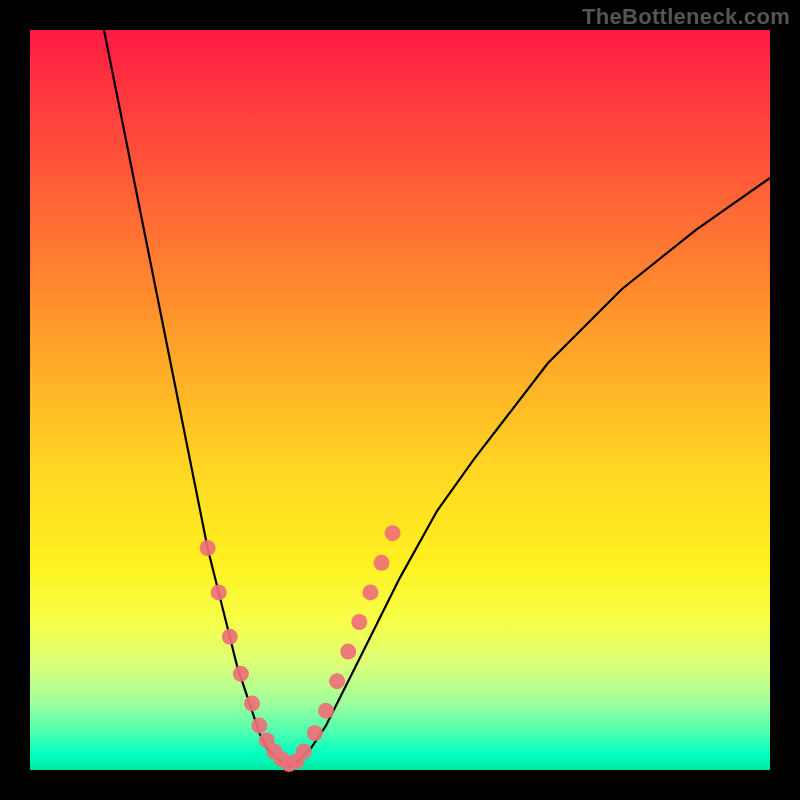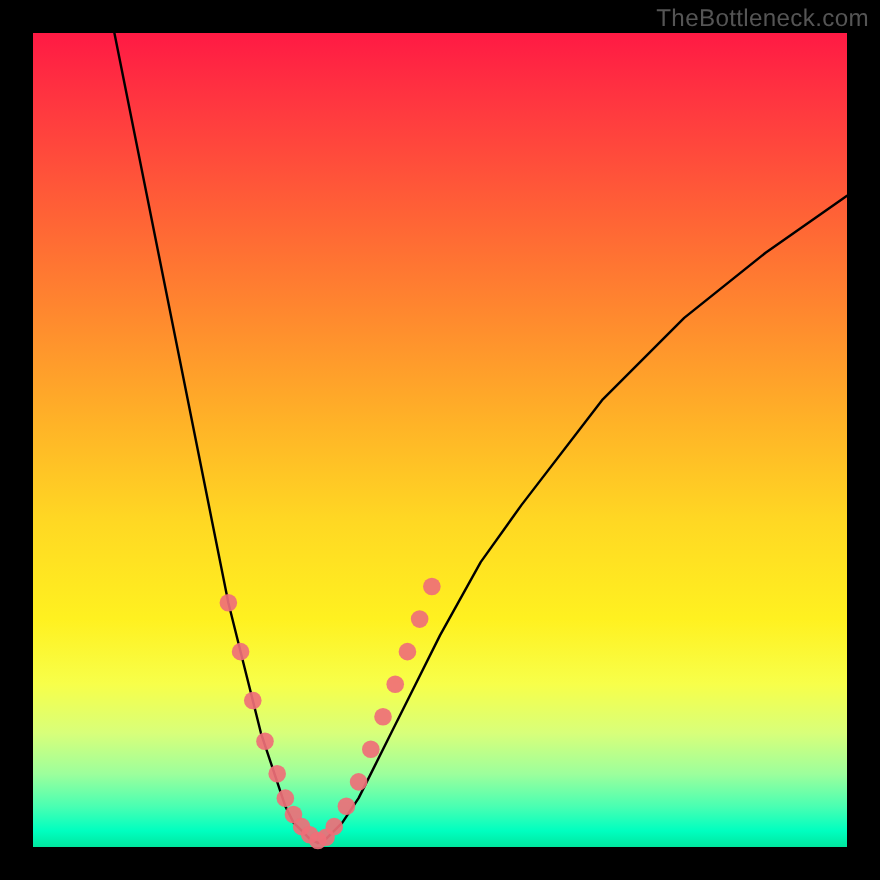--- a/index.html
+++ b/index.html
@@ -39,21 +39,21 @@
       #00ffc0 98%,
       #00e79f 100%
     );
   }
   .watermark {
     position: absolute;
     top: 4px;
     right: 10px;
     color: #555;
     font-size: 22px;
-    font-weight: 400;
+    font-weight: 700;
     letter-spacing: 0.3px;
     user-select: none;
   }
   svg.curves {
     position: absolute;
     left: 0;
     top: 0;
     width: 740px;
     height: 740px;
     overflow: visible;

